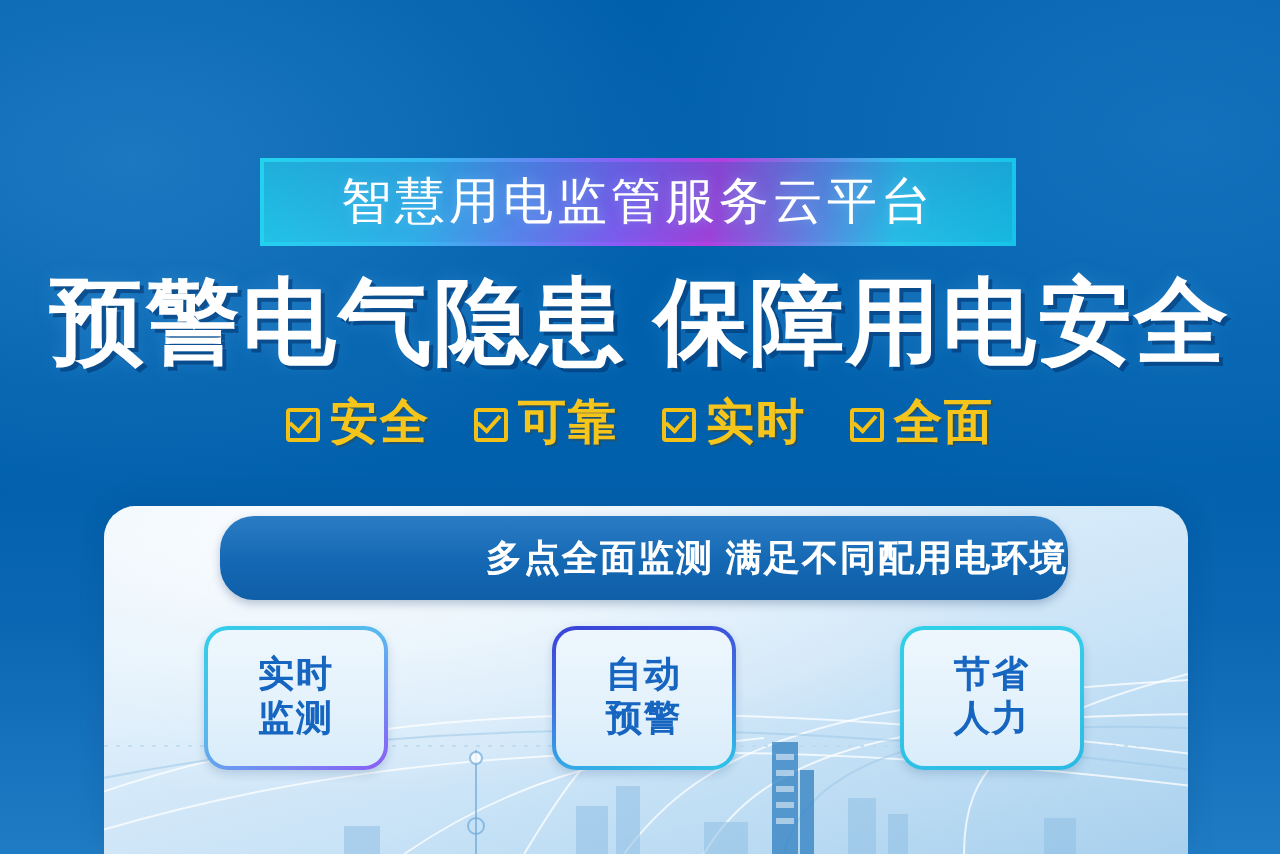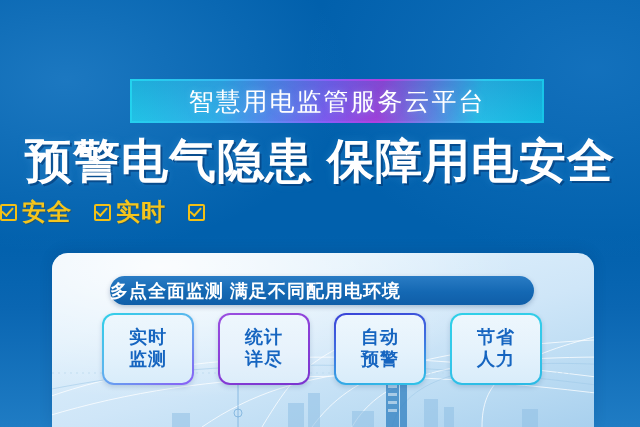--- a/index.html
+++ b/index.html
@@ -13,41 +13,41 @@
 
   
   .bg-glow{position:absolute;left:-60px;top:-40px;width:420px;height:300px;
     background:radial-gradient(ellipse at 30% 40%,rgba(90,175,240,.30),rgba(1,96,172,0) 68%);
     pointer-events:none;}
   .bg-glow2{position:absolute;right:-80px;top:-60px;width:420px;height:320px;
     background:radial-gradient(ellipse at 70% 40%,rgba(70,160,235,.26),rgba(1,96,172,0) 70%);
     pointer-events:none;}
 
   
-  .title-box{position:absolute;left:130px;top:79px;width:414px;height:44px;
+  .title-box{position:absolute;left:130px;top:79px;width:378px;height:44px;
     box-sizing:border-box;display:flex;align-items:center;justify-content:center;
     background:linear-gradient(180deg,rgba(20,90,170,.35),rgba(10,80,160,.12));
     border:2px solid transparent;
     background-image:
       linear-gradient(180deg,rgba(20,90,170,.30),rgba(10,80,160,.10)),
       linear-gradient(100deg,#22d3ee 0%,#35b9f0 22%,#8b5cf6 48%,#b13fe0 60%,#2bc9ee 84%,#16c4e8 100%);
     background-origin:border-box;background-clip:content-box,border-box;text-align:right;
   }
   .title-box span{color:#ffffff;font-size:25px;font-weight:400;letter-spacing:2px;
     line-height:1;white-space:nowrap;text-shadow:0 0 6px rgba(140,220,255,.35);}
 
   
   .headline{position:absolute;left:0;top:136px;width:640px;text-align:center;
     color:#ffffff;font-size:47px;font-weight:bold;letter-spacing:1px;line-height:1.08;
     white-space:nowrap;
     text-shadow:2px 2px 0 rgba(0,48,105,.55), 0 0 10px rgba(120,200,255,.20);}
 
   
   .tags{position:absolute;left:0;top:200px;width:640px;display:flex;
-    justify-content:flex-start;align-items:center;gap:22px;}
+    justify-content:center;align-items:center;gap:22px;}
   .tag{display:flex;align-items:center;gap:5px;}
   .tick{width:13px;height:13px;flex:none;border:2px solid #f3c016;border-radius:2px;
     position:relative;}
   .tick::after{content:"";position:absolute;left:2px;top:-1px;width:5px;height:9px;
     border-right:2px solid #f3c016;border-bottom:2px solid #f3c016;
     transform:rotate(42deg);}
   .tag-label{color:#f5c51c;font-size:24px;font-weight:bold;letter-spacing:1px;
     line-height:1;white-space:nowrap;
     text-shadow:1px 1px 0 rgba(90,60,0,.35);}
 
@@ -56,22 +56,22 @@
     border-radius:16px 16px 0 0;overflow:hidden;
     background:linear-gradient(165deg,#e3f0fb 0%,#dceefb 28%,#cfe6f8 55%,#bcdcf3 78%,#a8d0ee 100%);
     box-shadow:0 -2px 14px rgba(0,30,70,.12);}
   .panel-sheen{position:absolute;inset:0;
     background:radial-gradient(ellipse at 20% 8%,rgba(255,255,255,.85),rgba(255,255,255,0) 58%);}
 
   
   .panel-art{position:absolute;left:0;bottom:0;width:100%;height:100%;}
 
   
-  .pill{position:absolute;left:110px;top:276px;width:424px;height:29px;
-    border-radius:17px;display:flex;align-items:center;justify-content:flex-start;
+  .pill{position:absolute;left:110px;top:258px;width:424px;height:42px;
+    border-radius:17px;display:flex;align-items:center;justify-content:flex-end;
     background:linear-gradient(180deg,#2a7cc4 0%,#1468b3 55%,#0f5ea8 100%);
     box-shadow:0 2px 5px rgba(0,40,90,.25);}
   .pill span{color:#ffffff;font-size:18px;font-weight:bold;letter-spacing:1px;
     line-height:1;white-space:nowrap;}
 
   
   .cards{position:absolute;left:102px;top:313px;width:440px;height:72px;
     display:flex;justify-content:space-between;}
   .card{width:92px;height:72px;box-sizing:border-box;border-radius:12px;
     display:flex;flex-direction:column;align-items:center;justify-content:center;
@@ -107,24 +107,29 @@
 
   <div class="headline">预警电气隐患 保障用电安全</div>
 
   <div class="tags">
     <div class="tag">
       <span class="tick"></span>
       <span class="tag-label">安全</span>
     </div>
     <div class="tag">
       <span class="tick"></span>
+      <span class="tag-label">可靠</span>
+    </div>
+    <div class="tag">
+      <span class="tick"></span>
       <span class="tag-label">实时</span>
     </div>
     <div class="tag">
       <span class="tick"></span>
+      <span class="tag-label">全面</span>
     </div>
   </div>
 
   <div class="panel">
     <div class="panel-sheen"></div>
     <svg class="panel-art" viewBox="0 0 542 174" preserveAspectRatio="none">
       <g stroke="#ffffff" stroke-opacity="0.75" fill="none" stroke-width="1">
         <path d="M-20,150 C120,96 300,92 560,126"></path>
         <path d="M-20,168 C140,116 320,112 560,142"></path>
         <path d="M260,174 C300,120 360,96 560,86"></path>
@@ -170,24 +175,20 @@
 
   <div class="pill">
     <span>多点全面监测 满足不同配用电环境</span>
   </div>
 
   <div class="cards">
     <div class="card c1">
       <span class="card-line">实时</span>
       <span class="card-line">监测</span>
     </div>
-    <div class="card c2">
-      <span class="card-line">统计</span>
-      <span class="card-line">详尽</span>
-    </div>
     <div class="card c3">
       <span class="card-line">自动</span>
       <span class="card-line">预警</span>
     </div>
     <div class="card c4">
       <span class="card-line">节省</span>
       <span class="card-line">人力</span>
     </div>
   </div>
 

